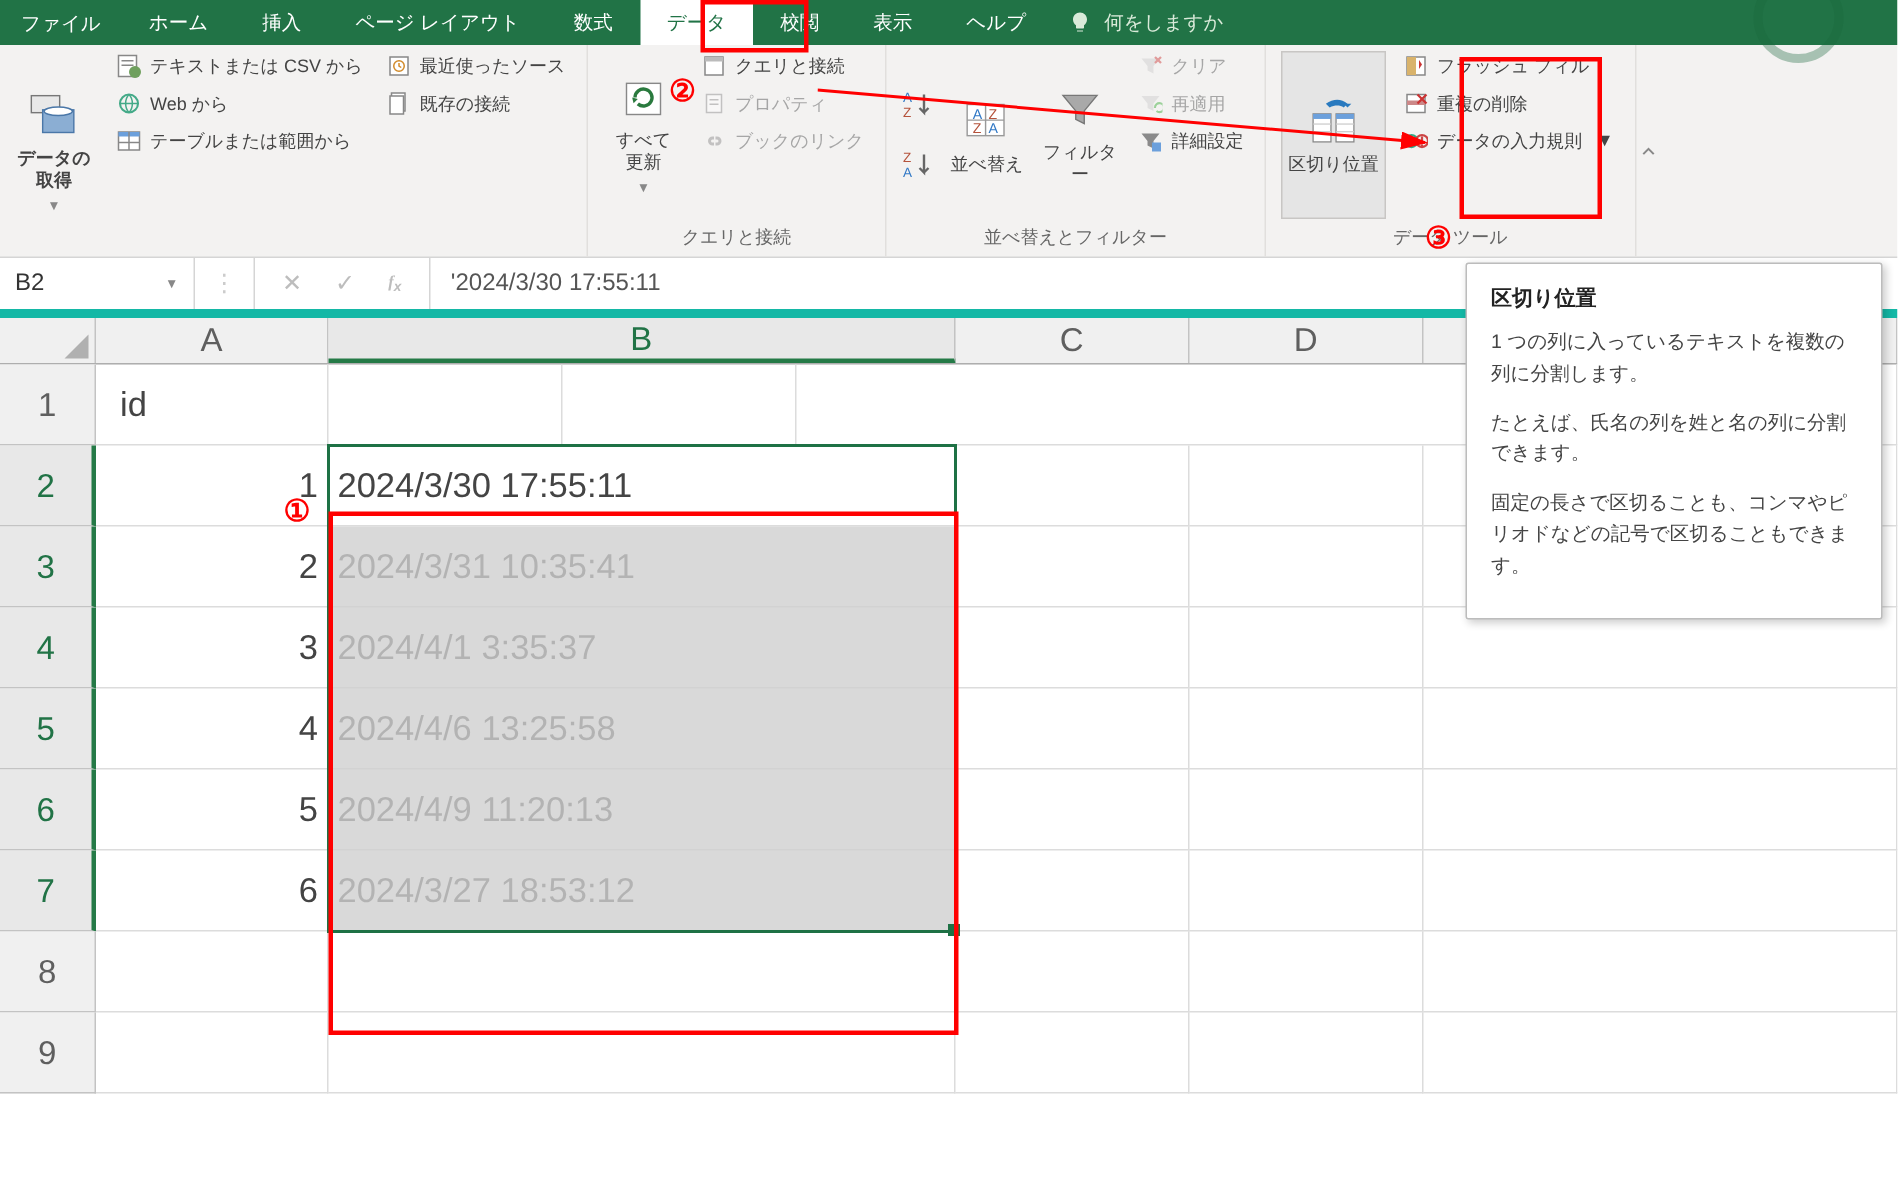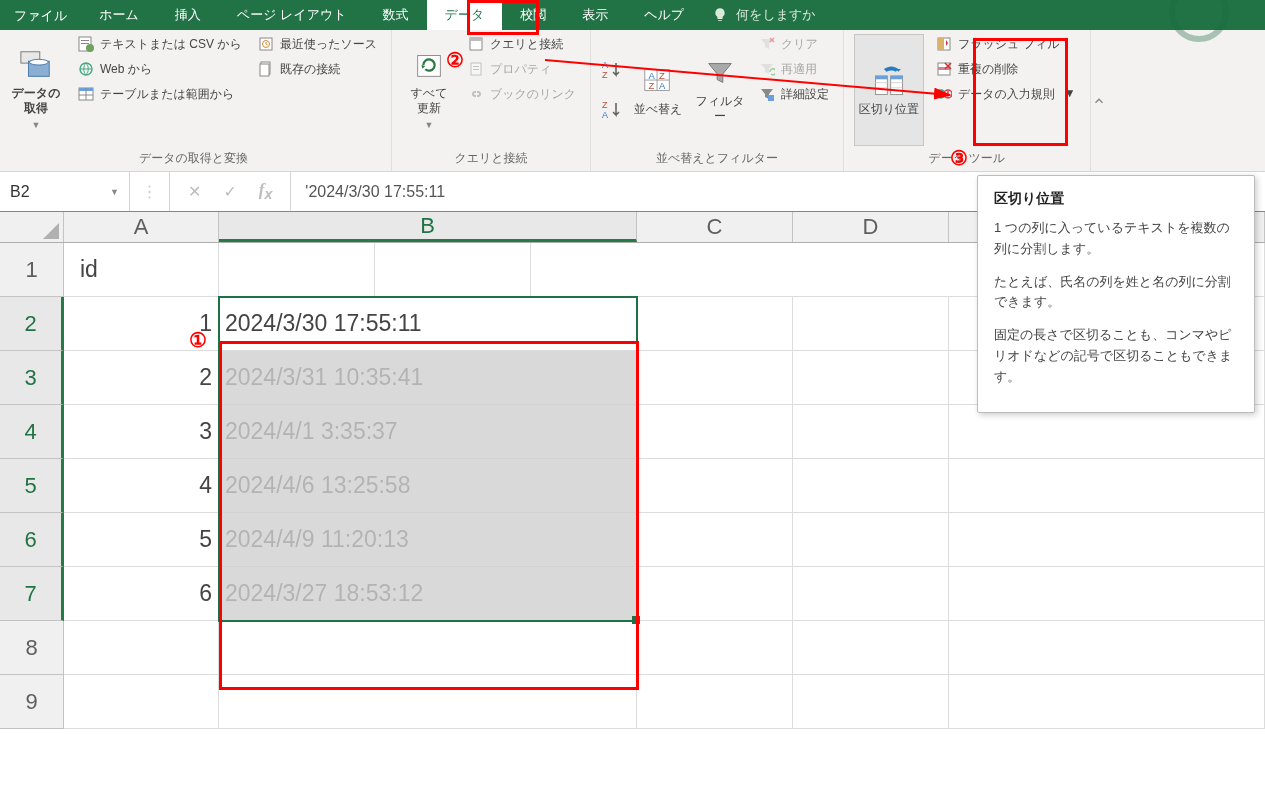--- a/index.html
+++ b/index.html
@@ -43,28 +43,28 @@
 .ritem.muted svg { opacity:.45; }
 
 .bigbtn { display:flex; flex-direction:column; align-items:center; justify-content:center; gap:4px; width:54px; text-align:center; cursor:pointer; padding:4px 2px; line-height:1.25; }
 .bigbtn .bigico { width:34px; height:34px; display:flex; align-items:center; justify-content:center; }
 .bigbtn .dd { font-size:9px; color:#888; }
 
 .kugiri { width:70px; }
 .kugiri:hover, .kugiri.hover { background:#e5e5e5; border:1px solid #c8c6c4; }
 
 
-.fbar { height:40px; background:#fff; border-bottom:1px solid #14b8a6; display:flex; align-items:center; font-size:16px; color:#555; }
+.fbar { height:40px; background:#fff; border-bottom:6px solid #14b8a6; display:flex; align-items:center; font-size:16px; color:#555; }
 .namebox { width:130px; border-right:1px solid #d5d5d5; height:100%; display:flex; align-items:center; padding:0 10px; gap:8px; }
 .namebox span.nb { flex:1; color:#333; }
 .namebox .dd { font-size:9px; color:#888; }
 .fbar .sep { width:40px; text-align:center; color:#ccc; border-right:1px solid #d5d5d5; height:100%; display:flex; align-items:center; justify-content:center; }
 .fbar .ctl { display:flex; gap:22px; padding:0 18px; color:#bdbdbd; height:100%; align-items:center; border-right:1px solid #d5d5d5; }
 .fbar .ctl span { cursor:pointer; }
-.fbar .fx { font-style:italic; font-family:"Cambria Math",serif; font-size:17px;font-weight:bold; }
+.fbar .fx { font-style:italic; font-family:"Cambria Math",serif; font-size:11px;font-weight:bold; }
 .fbar .val { padding:0 14px; color:#555; }
 
 
 .grid { position:relative; font-size:23px; color:#444; }
 .colhdrs { display:flex; height:31px; background:#f0f0f0; border-bottom:1px solid #aeaeae; }
 .corner { width:64px; border-right:1px solid #c3c3c3; background:#f0f0f0; position:relative; }
 .corner::after { content:""; position:absolute; right:4px; bottom:3px; border-left:16px solid transparent; border-bottom:16px solid #b0b0b0; }
 .ch { border-right:1px solid #c3c3c3; text-align:center; font-size:22px; color:#5f5f5f; display:flex; align-items:center; justify-content:center; }
 .ch.cA { width:155px; }
 .ch.cB { width:418px; border-bottom:3px solid #257a47; color:#217346; background:#e8e8e8; }
@@ -183,21 +183,20 @@
           <span class="ico">
               <svg viewBox="0 0 16 16" width="16" height="16">
                 <rect x="3" y="1" width="9" height="12" fill="#fff" stroke="#888"></rect>
                 <rect x="2" y="3" width="9" height="12" fill="#fff" stroke="#888"></rect>
               </svg>
             </span>
           <span>既存の接続</span>
         </div>
       </div>
     </div>
-    <div class="label">データの取得と変換</div>
   </div>
 
   <div class="rgroup">
     <div class="body">
       <div class="bigbtn">
         <span class="bigico">
           <svg viewBox="0 0 36 36" width="34" height="34">
               <rect x="6" y="8" width="24" height="22" fill="#fff" stroke="#888"></rect>
               <path d="M12 18a6 6 0 1 1 2 4.5" fill="none" stroke="#2a7a3e" stroke-width="2.4"></path>
               <path d="M11 22l-1-4 4 1z" fill="#2a7a3e"></path>

